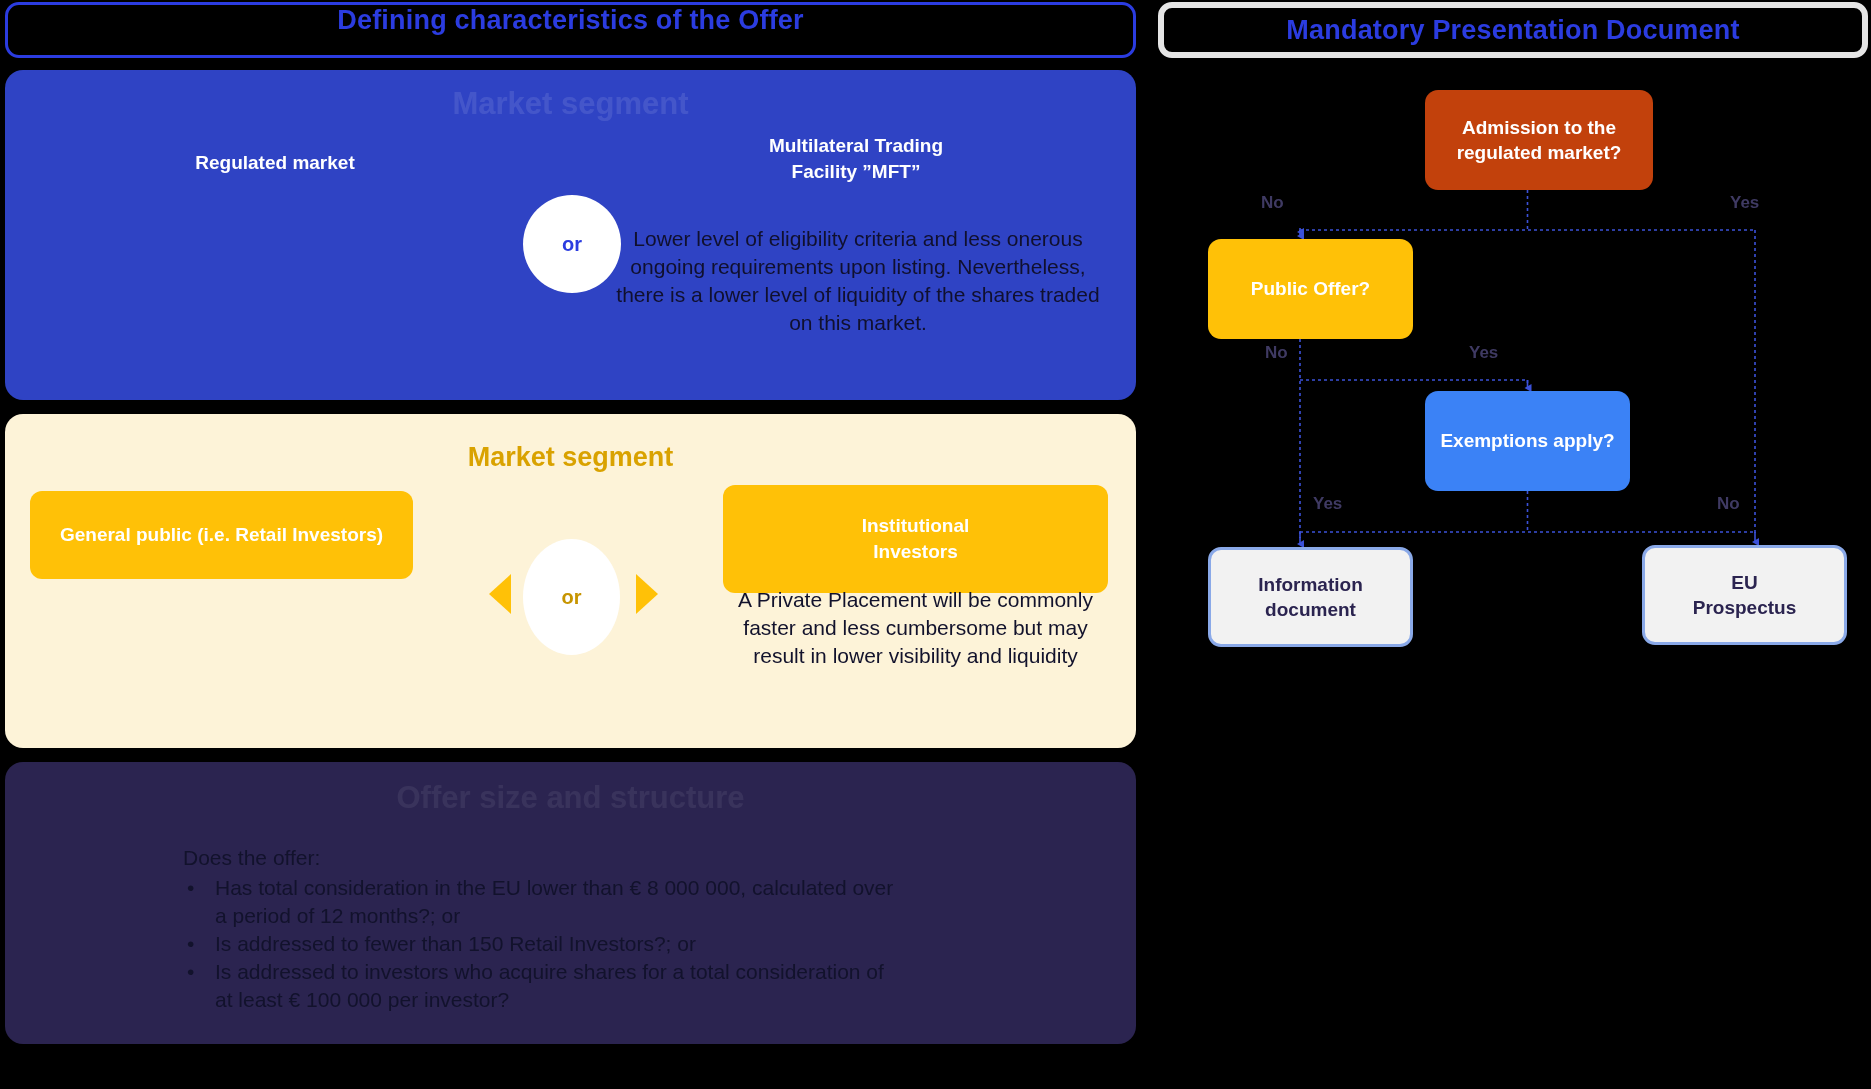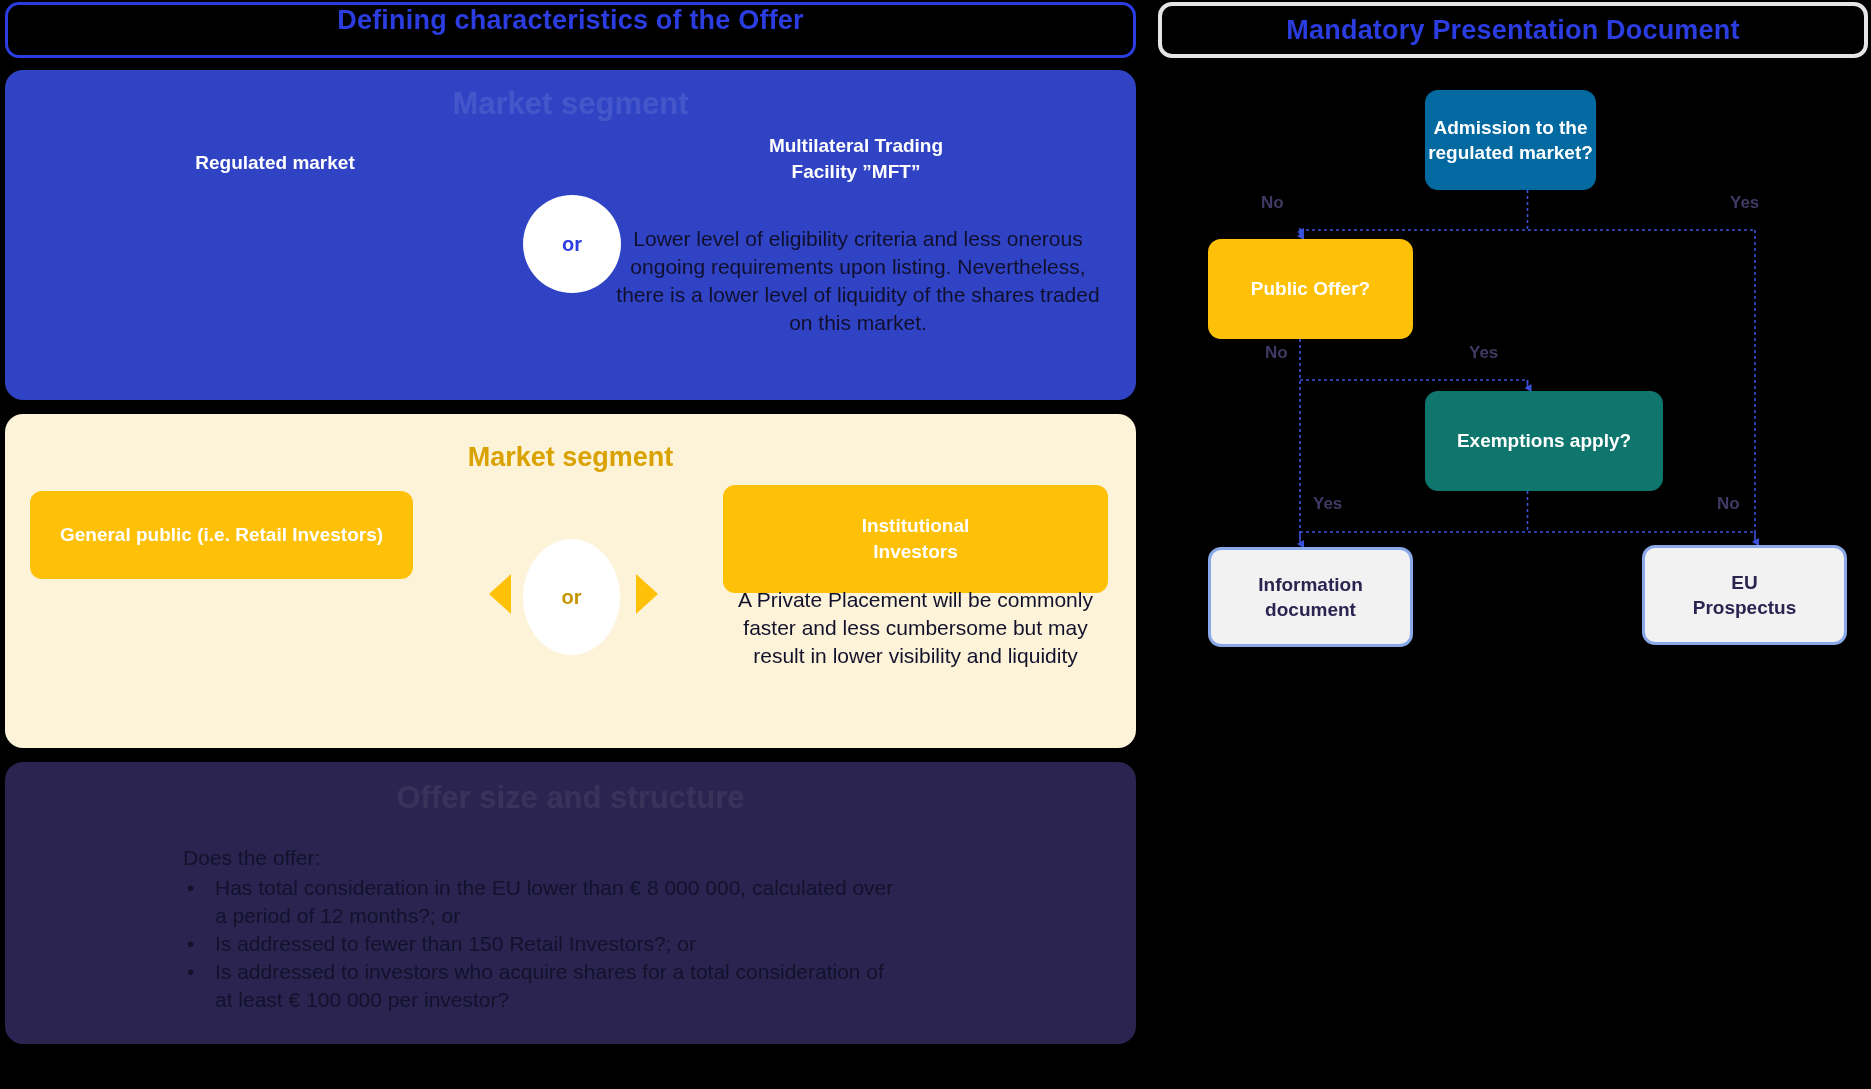--- a/index.html
+++ b/index.html
@@ -110,34 +110,34 @@
   .offer-list li { position: relative; padding-left: 32px; }
   .offer-list li::before {
     content: "\2022"; position: absolute; left: 4px; top: 0; font-size: 21px;
   }
 
   
   .right-col { position: absolute; left: 1158px; top: 2px; width: 710px; height: 1085px; }
 
   .title-bar-right {
     position: absolute; left: 0; top: 0; width: 710px; height: 56px;
-    background: #000000; border: 4px solid #e5e5e5; border-radius: 14px;
+    background: #000000; border: 6px solid #e5e5e5; border-radius: 14px;
     display: flex; align-items: center; justify-content: center;
   }
 
   .flow { position: absolute; left: 0; top: 56px; width: 710px; height: 1029px; }
 
   .node {
     position: absolute; border-radius: 13px;
     display: flex; align-items: center; justify-content: center;
     text-align: center; font-weight: bold; line-height: 1.32;
   }
-  .node-admission  { left: 267px; top: 32px;  width: 171px; height: 100px; background: #0369a1; color:#fff; font-size: 19px; }
+  .node-admission  { left: 267px; top: 32px;  width: 228px; height: 100px; background: #c2410c; color:#fff; font-size: 19px; }
   .node-public     { left: 50px;  top: 181px; width: 205px; height: 100px; background: #ffc107; color:#fff; font-size: 19px; }
-  .node-exemptions { left: 267px; top: 333px; width: 238px; height: 100px; background: #0f766e; color:#fff; font-size: 19px; }
+  .node-exemptions { left: 267px; top: 333px; width: 205px; height: 100px; background: #3b82f6; color:#fff; font-size: 19px; }
   .node-infodoc    { left: 50px;  top: 489px; width: 205px; height: 100px;
                      background: #f2f2f2; color:#2b2450; font-size: 19px;
                      border: 3px solid #8aa9e8; }
   .node-prospectus { left: 484px; top: 487px; width: 205px; height: 100px;
                      background: #f2f2f2; color:#2b2450; font-size: 19px;
                      border: 3px solid #8aa9e8; }
 
   .edge-label {
     position: absolute; color: #3f3a63; font-size: 17px; font-weight: bold;
   }

